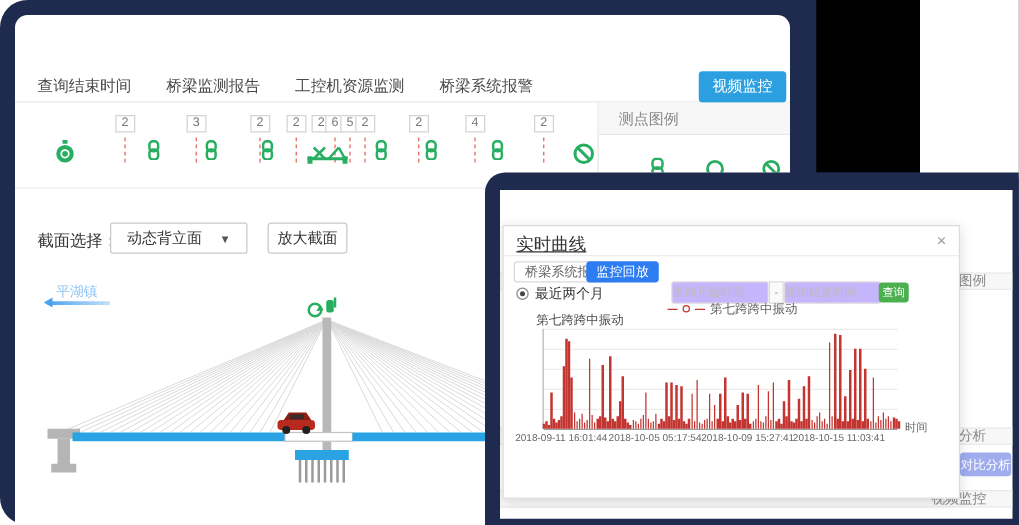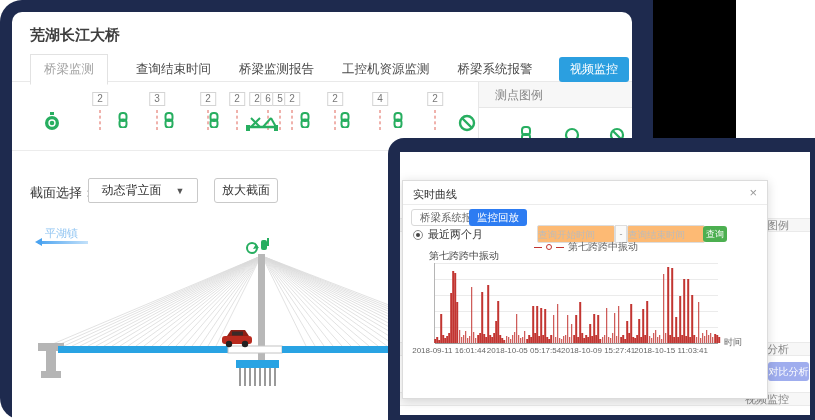--- a/index.html
+++ b/index.html
@@ -51,30 +51,30 @@
   .side-band { position:absolute; left:0; width:410px; height:14px; background:#f7f7f7; border-top:1px solid #eaeaea; border-bottom:1px solid #eaeaea; font-size:11px; color:#888; line-height:13px; }
   .side-band span { position:absolute; left:345px; white-space:nowrap; }
   .temp-entry { position:absolute; left:372px; top:96px; width:30px; text-align:center; }
   .temp-entry .t-label { font-size:10px; color:#666; margin-top:2px; }
   .temp-entry .t-count { font-size:9px; color:#999; }
   .cmp-btn { position:absolute; left:368px; top:210px; width:41px; height:19px; background:#9fadee; color:#fff; font-size:10px; border-radius:3px; display:flex; align-items:center; justify-content:center; cursor:pointer; }
 
   
   #dialog { position:absolute; left:2px; top:28px; width:366px; height:219px; background:#fff; border:1px solid #dcdcdc; box-shadow:0 2px 10px rgba(0,0,0,.15); z-index:5; }
   .dlg-hd { position:absolute; left:0; top:0; width:100%; height:24px; border-bottom:1px solid #ececec; }
-  .dlg-title { position:absolute; left:10px; top:6px; font-size:11px; color:#333; }
+  .dlg-title { position:absolute; left:10px; top:6px; font-size:14px; color:#333;text-decoration:underline; }
   .dlg-close { position:absolute; right:10px; top:4px; font-size:13px; color:#999; cursor:pointer; }
   .dlg-tab { position:absolute; top:28px; height:17px; font-size:10.5px; display:flex; align-items:center; padding:0 8px; border-radius:3px; cursor:pointer; }
   .dlg-tab.plain { left:8px; border:1px solid #d9d9d9; color:#666; background:#fff; }
   .dlg-tab.blue { left:66px; background:#2d7cf2; color:#fff; }
   .radio-row { position:absolute; left:10px; top:46px; display:flex; align-items:center; gap:5px; }
   .radio-dot { width:10px; height:10px; border:1px solid #8a8a8a; border-radius:50%; position:relative; cursor:pointer; }
   .radio-dot::after { content:""; position:absolute; left:2px; top:2px; width:4px; height:4px; border-radius:50%; background:#444; }
   .radio-label { font-size:11px; color:#333; }
-  .t-input { position:absolute; top:44px; height:18px; border:1px solid #ddd; border-radius:2px; font-size:9.5px; color:#444; padding:0 0; width:78px; background:#fdba74; }
+  .t-input { position:absolute; top:44px; height:18px; border:1px solid #ddd; border-radius:2px; font-size:9.5px; color:#444; padding:0 0; width:78px; background:#c4b5fd; }
   .t-input::placeholder { color:#bbb; }
   #inp-start { left:134px; } #inp-end { left:224px; }
   .inp-sep { position:absolute; left:212px; top:44px; width:12px; height:18px; border:1px solid #ddd; background:#fafafa; color:#999; font-size:9px; text-align:center; line-height:17px; }
   .search-btn { position:absolute; left:300px; top:45px; width:24px; height:16px; background:#4caf50; border-radius:3px; color:#fff; font-size:9px; display:flex; align-items:center; justify-content:center; cursor:pointer; }
   .chart-legend { position:absolute; left:0; top:59px; width:366px; display:flex; align-items:center; justify-content:center; gap:4px; }
   .lg-line { width:8px; height:0; border-top:1px solid #c23531; }
   .lg-circ { width:6px; height:6px; border:1px solid #c23531; border-radius:50%; }
   .lg-text { font-size:10px; color:#606060; }
   .chart-title { position:absolute; left:26px; top:68px; font-size:10px; color:#4a4a4a; }
   #plot { position:absolute; left:31px; top:82px; width:284px; height:80px; border-left:1px solid #b5b5b5; }
@@ -84,24 +84,22 @@
   .bar { position:absolute; bottom:0; width:1.6px; background:#c23531; transform:translateX(-50%); }
   .xlab { position:absolute; top:165px; font-size:8px; color:#666; transform:translateX(-50%); white-space:nowrap; }
   .xname { position:absolute; left:321px; top:155px; font-size:9px; color:#666; }
 </style>
 </head>
 <body>
 
 <div id="bg" class="abs"></div>
 
 <div id="back-win" class="abs">
-  <div class="abs bw-title">芜湖长江大桥</div>
   <div class="abs tabline"></div>
   <div class="abs tabbar">
-    <span class="tab active">桥梁监测</span>
     <span class="tab">查询结束时间</span>
     <span class="tab">桥梁监测报告</span>
     <span class="tab">工控机资源监测</span>
     <span class="tab">桥梁系统报警</span>
   </div>
   <div class="abs video-btn">视频监控</div>
 
   <div id="strip" class="abs">
       <div class="dash" style="left: 88px;"></div>
       <div class="dash" style="left: 145px;"></div>

